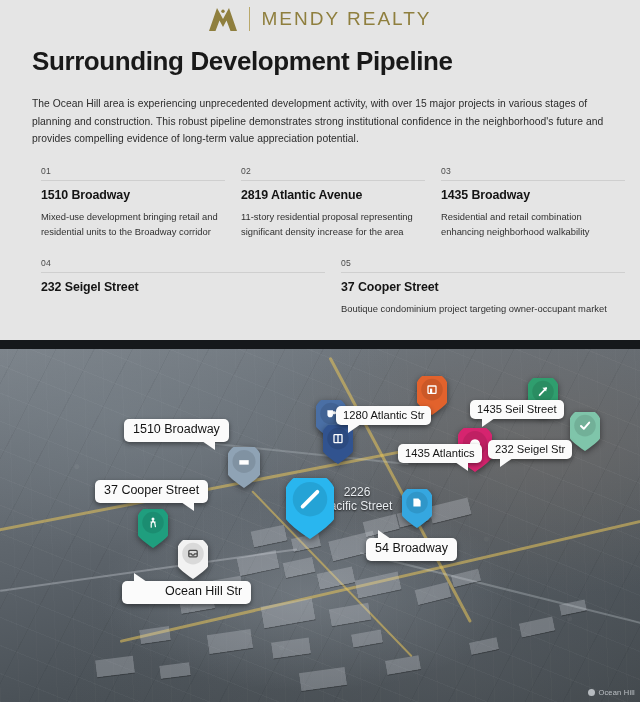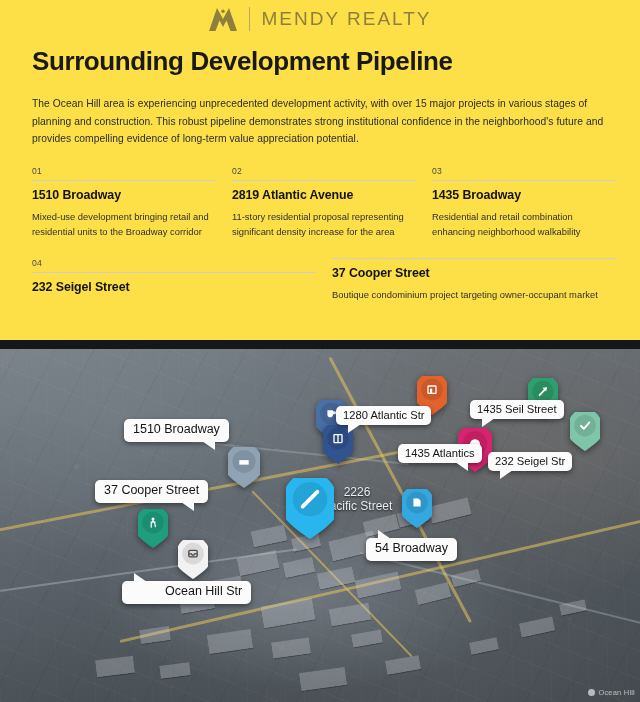--- a/index.html
+++ b/index.html
@@ -9,21 +9,21 @@
     height: 702px;
     overflow: hidden;
     background: #ffffff;
     font-family: "Liberation Sans", sans-serif;
   }
 
   #page {
     position: relative;
     width: 640px;
     height: 702px;
-    background: #fde047;
+    background: #e5e5e5;
   }
 
   
   .brand-bar {
     height: 34px;
     display: flex;
     align-items: center;
     justify-content: center;
     gap: 11px;
     padding-top: 4px;
@@ -56,21 +56,21 @@
     margin: 18px 32px 0 32px;
     width: 576px;
     font-size: 10.3px;
     line-height: 1.72;
     color: #2b2b2b;
     letter-spacing: 0.04px;
   }
 
   
   .project-grid {
-    margin: 18px 32px 0 32px;
+    margin: 18px 32px 0 41px;
     width: 584px;
     display: grid;
     grid-template-columns: 1fr 1fr 1fr;
     column-gap: 16px;
     row-gap: 2px;
   }
   .project-grid.two-col {
     grid-template-columns: 1fr 1fr;
     column-gap: 16px;
     margin-top: 12px;
@@ -294,20 +294,21 @@
 
   <div class="project-grid two-col">
 
     <div class="card">
       <div class="card-num">04</div>
       <div class="card-rule"></div>
       <div class="card-title">232 Seigel Street</div>
     </div>
 
     <div class="card">
+      <div class="card-num">05</div>
       <div class="card-rule"></div>
       <div class="card-title">37 Cooper Street</div>
       <div class="card-desc">Boutique condominium project targeting owner-occupant market</div>
     </div>
 
   </div>
 
   <div class="map-wrap">
     <div class="map-base"></div>
     <div class="map-texture"></div>
@@ -496,21 +497,21 @@
               <path d="M10.8 13.799999999999999 h2.6 l0.9 1.4 h1.4 l0.9 -1.4 h2.6" fill="none" stroke="#4a4a4a" stroke-width="1.3"></path>
          </g>
        </svg>
         </div>
       </div>
     <div id="labels">
         <div class="maplabel  tail-br" style="left: 124px; top: 79px;">1510 Broadway</div>
         <div class="maplabel sm tail-bl" style="left: 336px; top: 66px;">1280 Atlantic Str</div>
         <div class="maplabel sm tail-bl" style="left: 470px; top: 60px;">1435 Seil Street</div>
         <div class="maplabel sm tail-br" style="left: 398px; top: 104px;">1435 Atlantics</div>
-        <div class="maplabel sm tail-bl" style="left: 488px; top: 112px;">232 Seigel Str</div>
+        <div class="maplabel sm tail-bl" style="left: 488px; top: 100px;">232 Seigel Str</div>
         <div class="maplabel  tail-br" style="left: 95px; top: 140px;">37 Cooper Street</div>
         <div class="maplabel  tail-tl" style="left: 366px; top: 198px;">54 Broadway</div>
         <div class="maplabel  tail-tl" style="left: 122px; top: 241px; padding-left: 43px;">Ocean Hill Str</div>
       </div>
 
     <div class="map-watermark">
       <span class="wm-dot"></span>
       <span>Ocean Hill</span>
     </div>
   </div>

